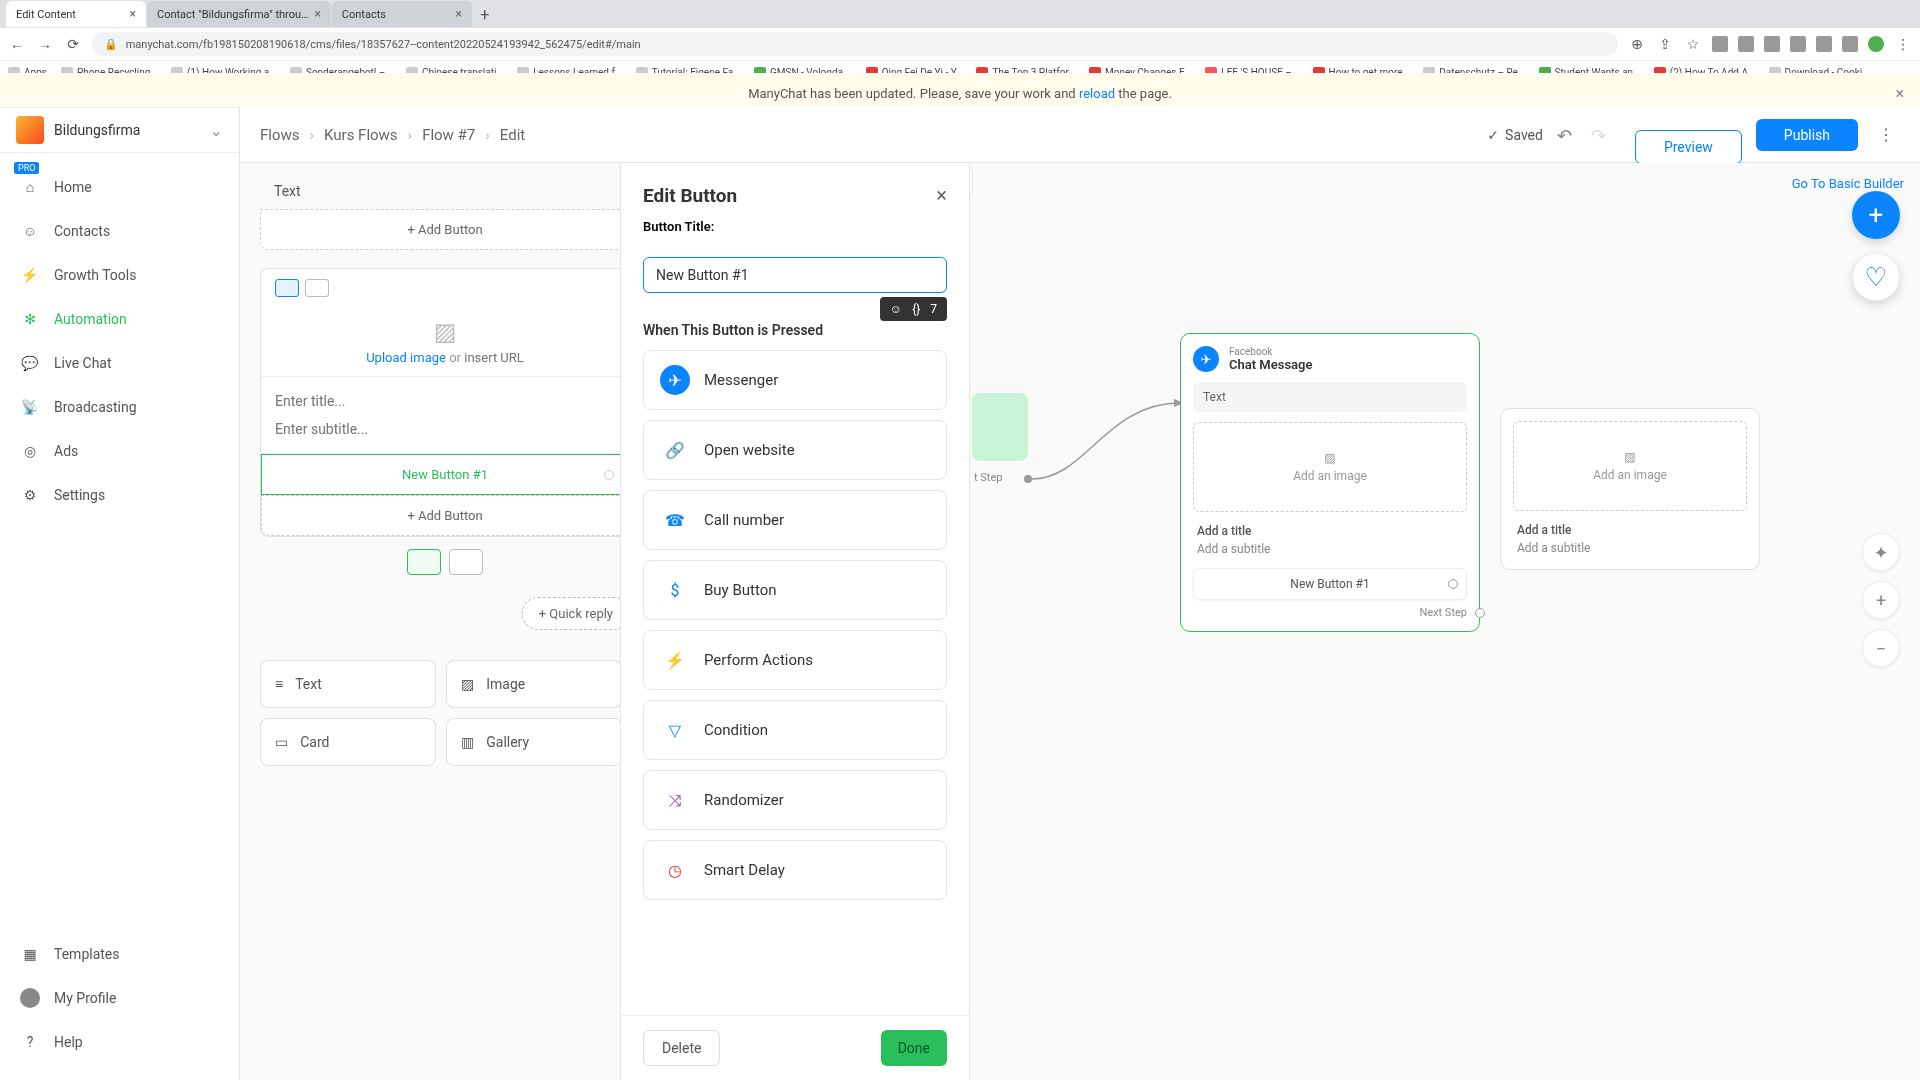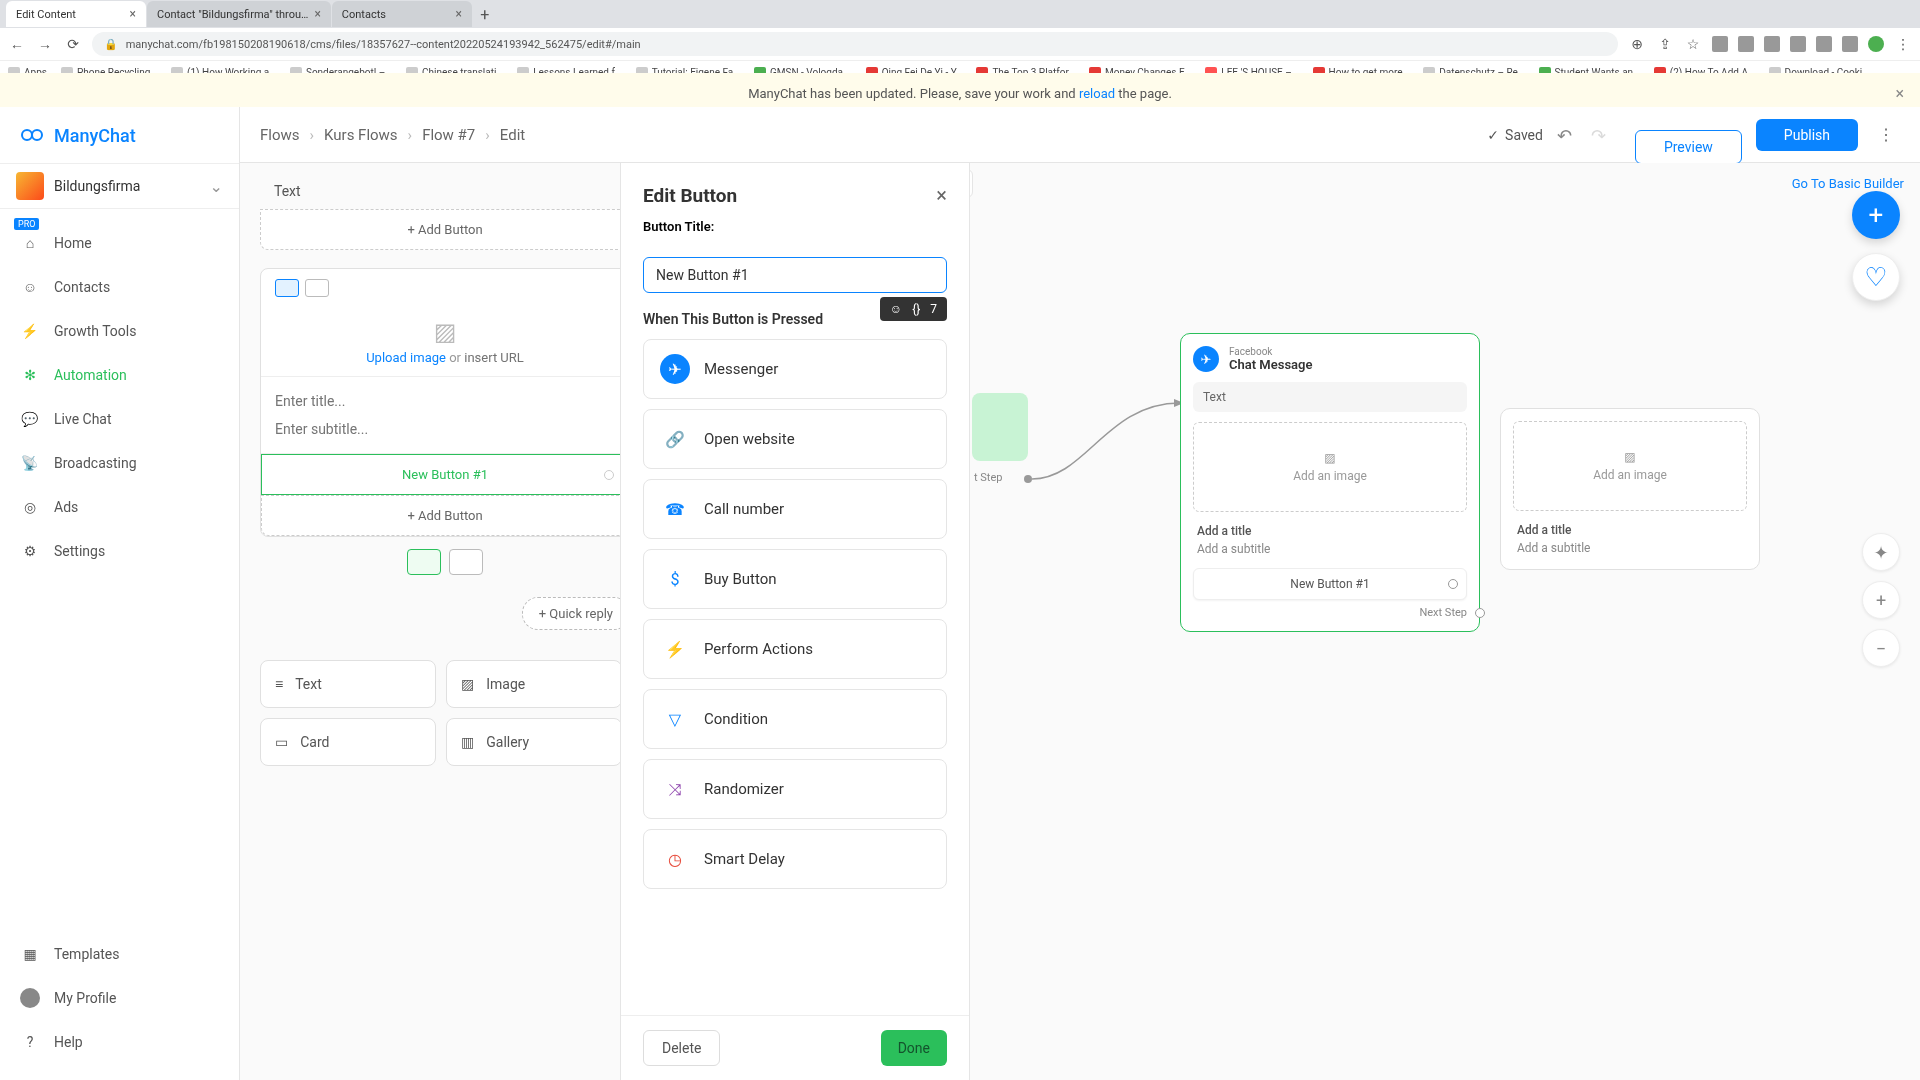--- a/index.html
+++ b/index.html
@@ -83,21 +83,21 @@
 .modal { position: absolute; left: 380px; top: 0; width: 350px; bottom: 0; background: #fff; border-left: 1px solid #e5e5e5; border-right: 1px solid #e5e5e5; display: flex; flex-direction: column; }
 .modal-header { display: flex; align-items: center; justify-content: space-between; padding: 20px 22px 12px; }
 .modal-title { font-size: 19px; font-weight: 700; color: #333; }
 .modal-close { font-size: 20px; color: #666; }
 .modal-body { flex: 1; overflow-y: auto; padding: 0 22px; }
 .field-label { font-size: 13px; font-weight: 600; color: #000000; margin-bottom: 23px; }
 .title-input-wrap { position: relative; margin-bottom: 14px; }
 .title-input { width: 100%; border: 1.5px solid #0a84ff; border-radius: 6px; padding: 9px 12px; font-size: 14px; color: #333; outline: none; }
 .title-input::selection { background: #b3d7ff; }
 .input-toolbar { position: absolute; right: 0; top: 40px; background: #333; color: #fff; border-radius: 4px; padding: 5px 10px; display: flex; gap: 10px; font-size: 12px; align-items: center; }
-.section-label { font-size: 14px; font-weight: 600; color: #333; margin: 18px 0 12px; }
+.section-label { font-size: 14px; font-weight: 600; color: #333; margin: 29px 0 12px; }
 .action-option { border: 1px solid #e5e5e5; border-radius: 8px; padding: 14px 16px; display: flex; align-items: center; gap: 14px; font-size: 15px; color: #333; margin-bottom: 10px; }
 .action-icon { width: 30px; height: 30px; border-radius: 50%; display: flex; align-items: center; justify-content: center; font-size: 16px; color: #0a84ff; }
 .action-icon.messenger { background: #0a84ff; color: #fff; }
 .modal-footer { padding: 14px 22px; display: flex; justify-content: space-between; border-top: 1px solid #eee; }
 .btn-delete { border: 1px solid #ddd; background: #fff; padding: 9px 18px; border-radius: 6px; font-size: 14px; color: #555; }
 .btn-done { background: #2bbf5b; color: #14532d; border: none; padding: 9px 17px; border-radius: 6px; font-size: 14px; }
 
 
 .peek-node { position: absolute; left: 732px; top: 230px; width: 56px; height: 68px; background: #c8f3d4; border-radius: 8px; }
 .peek-step { position: absolute; left: 734px; top: 308px; font-size: 11px; color: #888; }
@@ -238,27 +238,20 @@
       </div>
   </div>
 </div>
 
 <div class="banner">
   <span><span>ManyChat has been updated. Please, save your work and </span><a>reload</a><span> the page.</span></span>
   <span class="banner-close">×</span>
 </div>
 
 <div class="sidebar">
-  <div class="logo-row">
-    <svg width="24" height="24" viewBox="0 0 24 24">
-        <circle cx="7" cy="12" r="5" fill="none" stroke="#0a84ff" stroke-width="2"></circle>
-        <circle cx="17" cy="12" r="5" fill="none" stroke="#0a84ff" stroke-width="2"></circle>
-      </svg>
-    <span>ManyChat</span>
-  </div>
   <div class="workspace-row">
     <div style="position:relative">
         <div class="workspace-avatar"></div>
         <span class="pro-badge">PRO</span>
       </div>
     <span style="font-size:14px;color:#333">Bildungsfirma</span>
     <span style="margin-left:auto;color:#999">⌄</span>
   </div>
   <div class="nav-items">
     <div class="nav-item">

